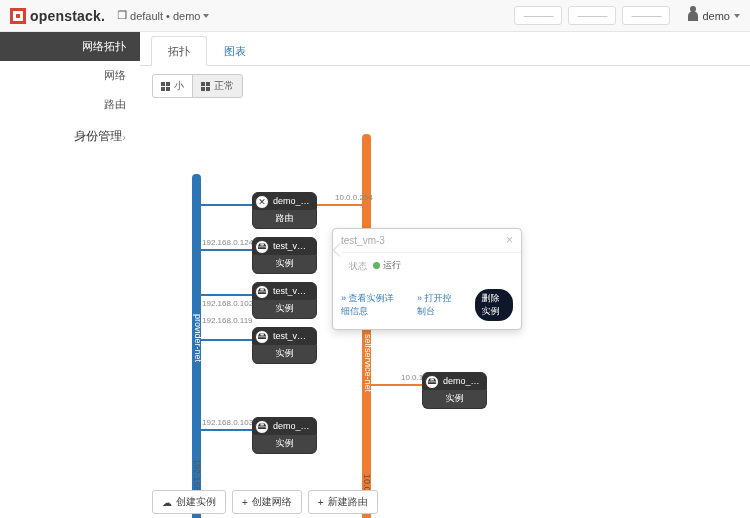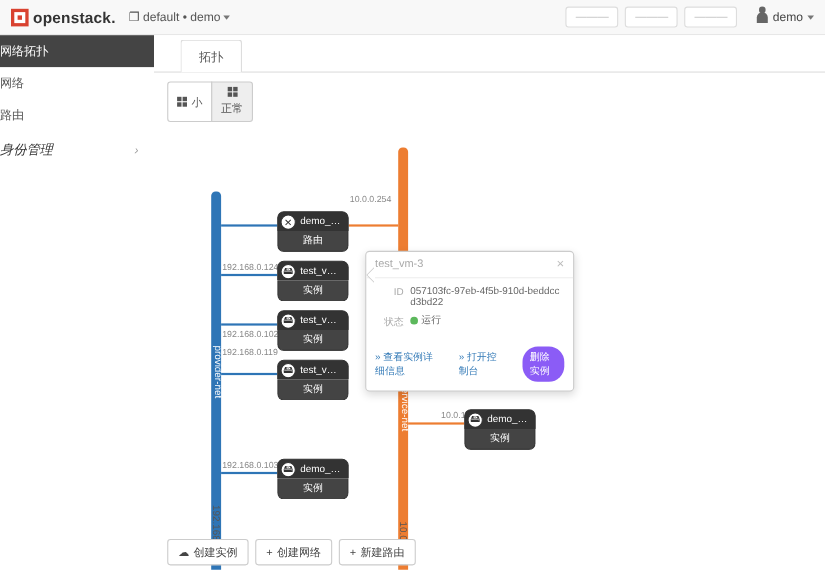--- a/index.html
+++ b/index.html
@@ -19,36 +19,36 @@
   .ghost-btns { display:flex; gap:6px; }
   .ghost { border:1px solid #ddd; background:#fff; color:#bbb; font-size:10px; padding:3px 8px; border-radius:3px; }
   .user-menu { color:#444; font-size:11px; cursor:pointer; display:flex; align-items:center; gap:4px; margin-left:10px;}
   .user-icon { width:10px; height:10px; background:#666; border-radius:50% 50% 0 0; position:relative; }
   .user-icon:after{ content:""; position:absolute; width:6px; height:6px; background:#666; border-radius:50%; top:-5px; left:2px;}
 
   
   .wrap { display:flex; height:486px; }
   .sidebar { width:140px; background:#fff; }
   .sidebar .active { background:#444; color:#fff; }
-  .sidebar a { display:block; padding:7px 14px 7px 0; font-size:11px; color:#555; text-decoration:none;}
-  .sidebar .section { padding:9px 14px 9px 0; text-align:left; color:#333; font-size:12px; display:flex; align-items:center; justify-content:space-between;font-style:italic;}
+  .sidebar a { display:block; padding:7px 14px 7px 16px; font-size:11px; color:#555; text-align:right; text-decoration:none;}
+  .sidebar .section { padding:9px 14px 9px 0; text-align:left; color:#333; font-size:12px; display:flex; align-items:center; justify-content:flex-end;}
   .chev { font-size:11px; color:#999; }
 
   .main { flex:1; position:relative; background:#fff; }
 
   
-  .tabs { height:32px; border-bottom:1px solid #ddd; display:flex; align-items:flex-end; padding-left:24px; gap:0; margin-top:2px;}
+  .tabs { height:32px; border-bottom:1px solid #ddd; display:flex; align-items:flex-end; padding-left:11px; gap:0; margin-top:2px;}
   .tab { padding:7px 16px 6px; font-size:11px; color:#337ab7; cursor:pointer; border:1px solid transparent; position:relative; top:1px; }
   .tab.active { color:#555; border:1px solid #ddd; border-bottom-color:#fff; border-radius:3px 3px 0 0; background:#fff;}
 
   
   .toolbar { padding:8px 12px; display:flex; gap:0;}
   .seg { border:1px solid #ccc; padding:4px 8px; font-size:10px; color:#555; background:#fff; display:flex; gap:4px; align-items:center; cursor:pointer;}
   .seg:first-child { border-radius:3px 0 0 3px; }
-  .seg:last-child  { border-radius:0 3px 3px 0; margin-left:-1px;flex-direction:column;}
+  .seg:last-child  { border-radius:0 3px 3px 0; margin-left:-1px;}
   .seg.active { background:#eee; }
   .seg .grid { width:9px; height:9px; display:inline-grid; grid-template:repeat(2,1fr)/repeat(2,1fr); gap:1px;}
   .seg .grid i{ background:#555;}
 
   
   .canvas { position:absolute; left:12px; right:12px; top:72px; bottom:30px; }
 
   .net-line { position:absolute; width:9px; border-radius:4px; }
   .net-blue   { background:#2e75b6; left:40px;  top:70px;  height:380px; }
   .net-orange { background:#ed7d31; left:210px; top:30px;  height:420px; }
@@ -72,21 +72,21 @@
   .popover:after { content:""; position:absolute; left:-6px; top:14px; border:7px solid transparent; border-right-color:#fff;}
   .pop-title { padding:6px 8px; color:#aaa; font-size:10px; display:flex; justify-content:space-between; border-bottom:1px solid #eee;}
   .pop-close{ color:#bbb; cursor:pointer; font-size:12px; line-height:10px;}
   .pop-body { padding:6px 8px 4px; }
   .pop-row { display:flex; gap:6px; align-items:flex-start; margin-bottom:6px;}
   .pop-row .k { color:#aaa; width:26px; text-align:right; font-size:9px; padding-top:1px;}
   .pop-row .v { flex:1; font-size:9px; color:#666; word-break:break-all;}
   .dot-run { display:inline-block; width:7px; height:7px; border-radius:50%; background:#5cb85c; margin-right:3px; vertical-align:middle;}
   .pop-actions{ padding:6px 8px 8px; display:flex; align-items:center; gap:22px;}
   .pop-link{ color:#337ab7; font-size:9px; text-decoration:none; cursor:pointer;}
-  .btn-danger{ margin-left:auto; background:#8b5cf6; color:#fff; font-size:9px; padding:3px 7px; border-radius:14px; cursor:pointer;}
+  .btn-danger{ margin-left:auto; background:#0f172a; color:#fff; font-size:9px; padding:3px 7px; border-radius:14px; cursor:pointer;}
 
   
   .bottom-bar { position:absolute; left:12px; bottom:4px; display:flex; gap:6px;}
   .btn { border:1px solid #ccc; background:#fff; font-size:10px; padding:4px 9px; border-radius:3px; display:flex; gap:4px; align-items:center; cursor:pointer; color:#444;}
   .btn .ic{ font-size:10px; }
 
 </style>
 </head>
 <body>
 
@@ -124,20 +124,21 @@
     <div class="section">
       <span>身份管理</span>
       <span class="chev">›</span>
     </div>
   </div>
 
   <div class="main">
 
     <div class="tabs">
       <div class="tab active">拓扑</div>
+      <div class="tab">图表</div>
     </div>
 
     <div class="toolbar">
       <div class="seg">
         <span class="grid">
             <i></i>
             <i></i>
             <i></i>
             <i></i>
           </span>
@@ -159,21 +160,21 @@
       <div class="net-line net-blue"></div>
       <div class="net-line net-orange"></div>
 
       <div class="net-label" style="left:41px; top:210px;">provider-net</div>
       <div class="net-label" style="left:211px; top:230px;">selfservice-net</div>
       <div class="cidr-label" style="left:40px; top:355px;">192.168.0/24</div>
       <div class="cidr-label" style="left:210px; top:370px;">10.0.0.0/8</div>
 
       <div class="conn blue" style="left:49px; top:100px; width:51px;"></div>
       <div class="conn orange" style="left:165px; top:100px; width:45px;"></div>
-      <span class="ip" style="left:166px; top:84px;">10.0.0.254</span>
+      <span class="ip" style="left:166px; top:100px;padding-left:17px;">10.0.0.254</span>
 
       <div class="conn blue" style="left:49px; top:145px; width:51px;"></div>
       <span class="ip" style="left:50px; top:145px;">192.168.0.124</span>
 
       <div class="conn blue" style="left:49px; top:190px; width:51px;"></div>
       <span class="ip" style="left:50px; top:206px;">192.168.0.102</span>
 
       <div class="conn blue" style="left:49px; top:235px; width:51px;"></div>
       <span class="ip" style="left:50px; top:223px;">192.168.0.119</span>
 
@@ -208,24 +209,20 @@
         <div class="node-bot">实例</div>
       </div>
 
       <div class="popover">
         <div class="pop-title">
           <span>test_vm-3</span>
           <span class="pop-close">×</span>
         </div>
         <div class="pop-body">
           <div class="pop-row">
-            <span class="k">ID</span>
-            <span class="v">057103fc-97eb-4f5b-910d-beddccd3bd22</span>
-          </div>
-          <div class="pop-row">
             <span class="k">状态</span>
             <span class="v"><span class="dot-run"></span><span>运行</span></span>
           </div>
         </div>
         <div class="pop-actions">
           <a class="pop-link">» 查看实例详细信息</a>
           <a class="pop-link">» 打开控制台</a>
           <span class="btn-danger">删除实例</span>
         </div>
       </div>

